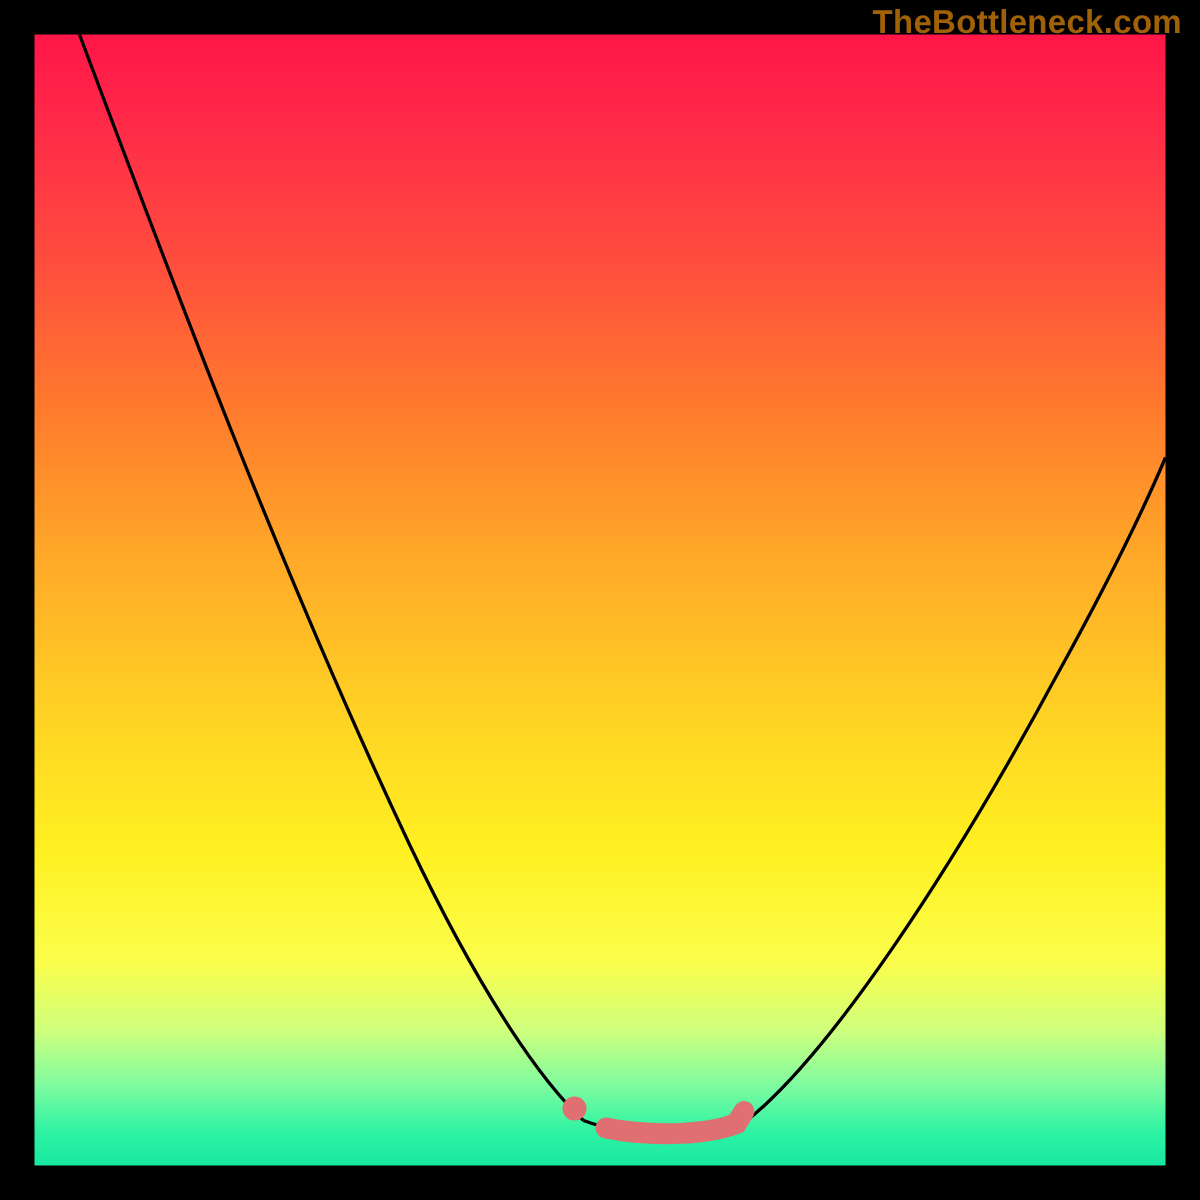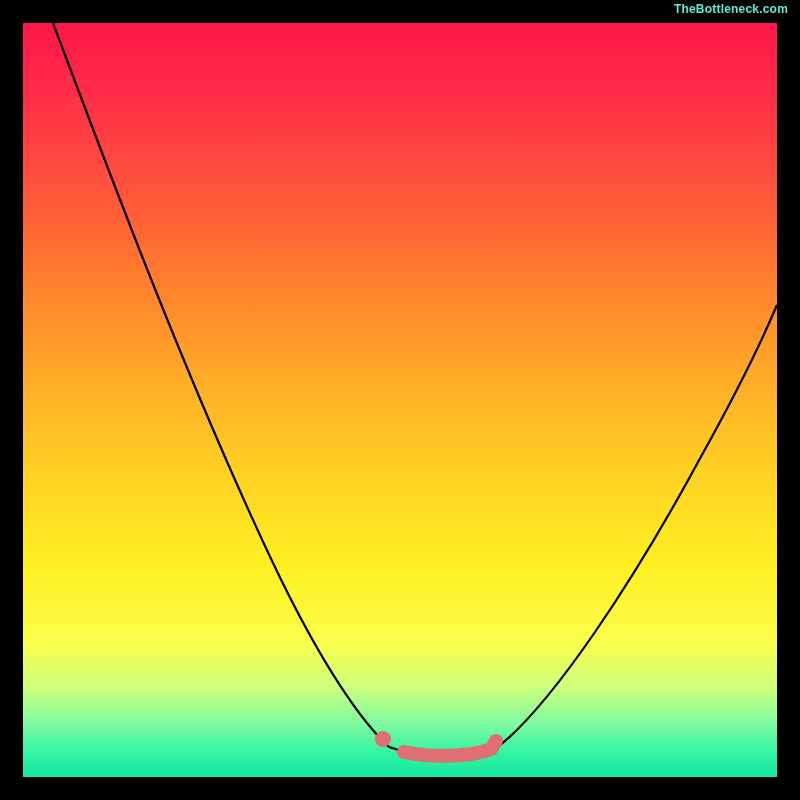--- a/index.html
+++ b/index.html
@@ -30,23 +30,23 @@
       #7dfba0 93%,
       #2ef3a3 97%,
       #17e8a0 100%
     );
   }
   .watermark {
     position: absolute;
     top: 2px;
     right: 12px;
     font-family: Arial, Helvetica, sans-serif;
-    font-size: 12px;
+    font-size: 22px;
     font-weight: 600;
-    color: #5eead4;
+    color: #a16207;
     letter-spacing: 0.2px;
   }
   svg.curve-layer {
     position: absolute;
     left: 0;
     top: 0;
     width: 754px;
     height: 754px;
     overflow: visible;
   }

